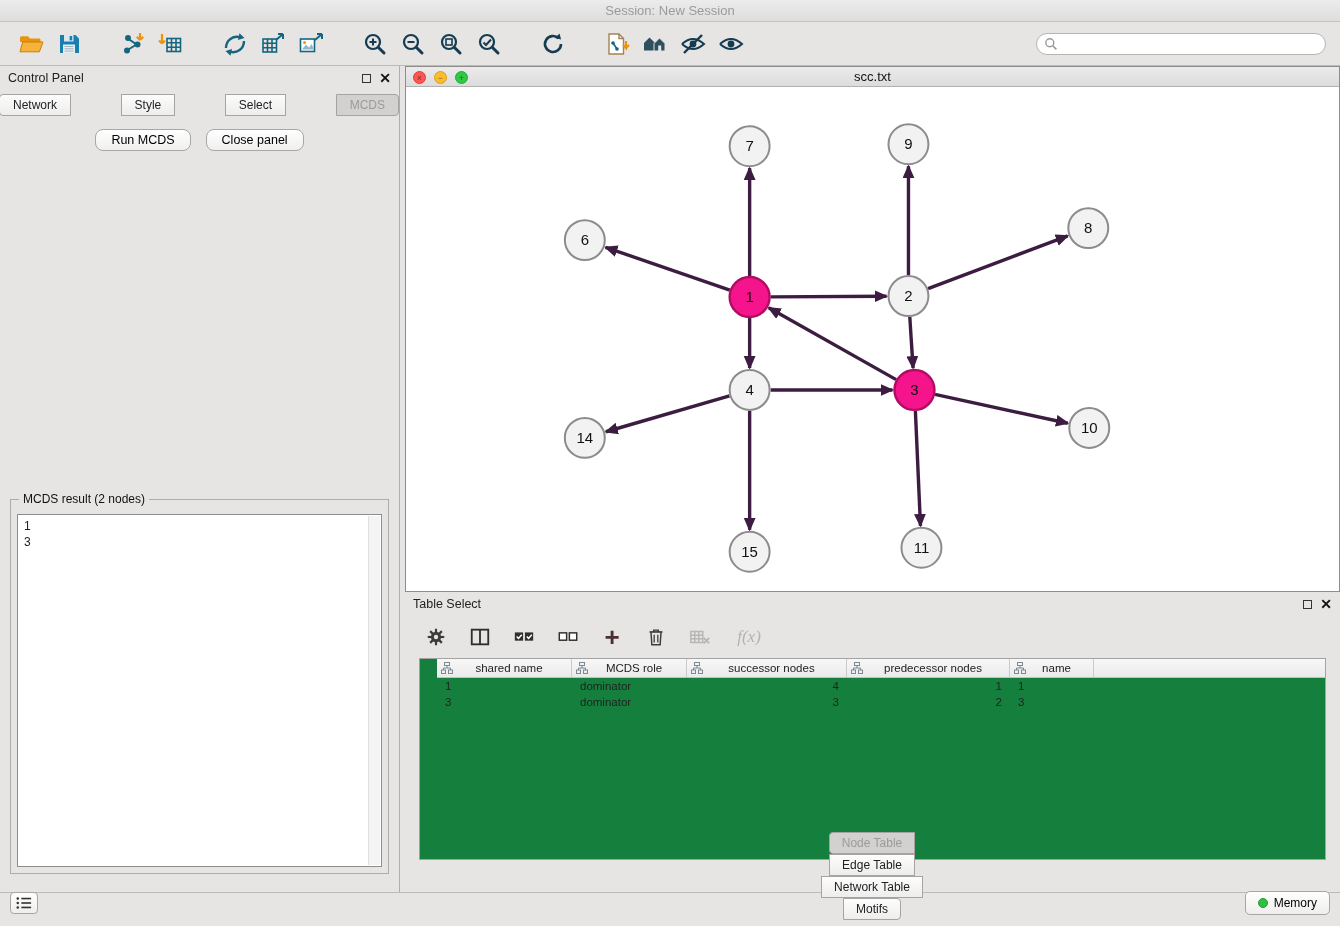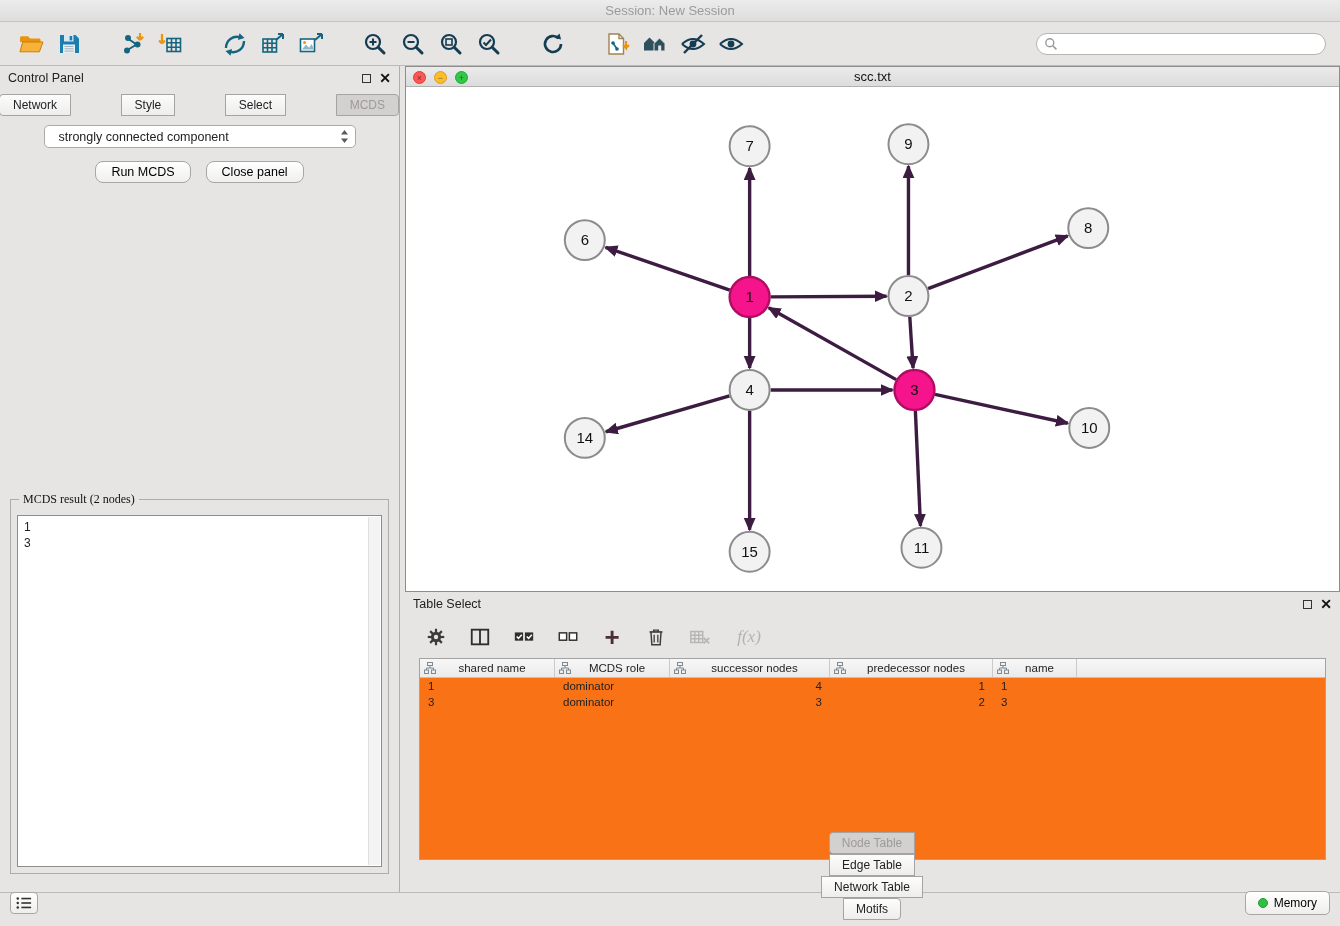--- a/index.html
+++ b/index.html
@@ -38,21 +38,21 @@
   .cp-tab:first-child { border-radius:4px 0 0 4px; }
   .cp-tab:last-child { border-radius:0 4px 4px 0; }
   .cp-tab.active { background:#d3d1cf; color:#9d9b99; }
   .opt-label { text-align:center; margin-top:24px; font-size:12.5px; }
   .dropdown { width:312px; height:23px; margin:9px auto 0 auto; background:#fff; border:1px solid #adaba9; border-radius:5px;
               display:flex; align-items:center; padding:0 6px 0 14px; font-size:12.5px; cursor:pointer; }
   .dropdown .dd-label { flex:1; }
   .btn-row { display:flex; justify-content:center; gap:15px; margin-top:13px; }
   .pushbtn { background:linear-gradient(#ffffff,#f0efee); border:1px solid #a9a7a5; border-radius:8px; padding:3px 15px; font-size:12.5px; font-family:"Liberation Sans",sans-serif; cursor:pointer; }
   .result-fieldset { position:absolute; left:10px; right:10px; top:426px; bottom:18px; border:1px solid #aeacaa; padding:4px; }
-  .result-fieldset legend { font-size:12px; padding:0 4px; margin-left:4px; color:#111;font-family:Liberation Serif, serif; }
+  .result-fieldset legend { font-size:12px; padding:0 4px; margin-left:4px; color:#111; }
   .result-area { position:absolute; inset:8px 6px 6px 6px; background:#fff; border:1px solid #8f8d8b; padding:3px 6px; font-size:12px; line-height:16px; overflow:hidden; }
   .result-track { position:absolute; top:1px; bottom:1px; right:1px; width:12px; background:#f4f4f4; border-left:1px solid #e0e0e0; }
 
   
   .network-window { height:526px; border:1px solid #8f8d8b; display:flex; flex-direction:column; background:#fff; }
   .net-titlebar { height:20px; background:linear-gradient(#ebebeb,#dcdcdc); border-bottom:1px solid #b3b1af; position:relative; display:flex; align-items:center; justify-content:center; }
   .traffic { position:absolute; left:7px; top:3.5px; display:flex; gap:8px; }
   .light { width:13px; height:13px; border-radius:50%; font-size:9px; line-height:12px; text-align:center; color:rgba(0,0,0,.5); cursor:pointer; }
   .light.red { background:#fc5753; border:1px solid #dd3c38; }
   .light.yellow { background:#fdbc2e; border:1px solid #de9f15; }
@@ -61,21 +61,21 @@
   .net-canvas { flex:1; position:relative; background:#fff; }
   .net-canvas svg { position:absolute; inset:0; width:100%; height:100%; }
 
   
   .table-panel { flex:1; background:#e7e5e3; display:flex; flex-direction:column; }
   .tp-toolbar { height:42px; display:flex; align-items:center; gap:18px; padding-left:18px; }
   .tp-toolbar .ibtn { background:none; border:none; display:flex; align-items:center; justify-content:center; width:26px; height:26px; cursor:pointer; }
   .tp-toolbar svg { width:22px; height:22px; }
   .plus-glyph { font-size:26px; font-weight:bold; color:#4a2f33; line-height:22px; }
   .fx-glyph { font-family:"Liberation Serif", serif; font-style:italic; color:#b3b3b3; font-size:17px; }
-  .tp-table { flex:1; margin:0 14px; border:1px solid #a5a3a1; background:#f97316; display:flex; flex-direction:column; overflow:hidden; }
+  .tp-table { flex:1; margin:0 14px; border:1px solid #a5a3a1; background:#15803d; display:flex; flex-direction:column; overflow:hidden;padding-left:17px; }
   .tp-head { display:flex; background:linear-gradient(#f7f7f7,#ebebeb); border-bottom:1px solid #c3c1bf; height:19px; }
   .tp-hcell { display:flex; align-items:center; border-right:1px solid #cccac8; font-size:11.5px; position:relative; padding-left:4px; }
   .tp-hcell .colicon { width:12px; height:12px; margin-right:2px; flex:0 0 auto; }
   .tp-hcell span { flex:1; text-align:center; padding-right:8px; }
   .tp-hfill { flex:1; }
   .tp-row { display:flex; height:16px; }
   .tp-cell { font-size:11.5px; line-height:16px; padding:0 8px; white-space:nowrap; overflow:hidden; }
   .tp-tabs { height:32px; display:flex; align-items:center; justify-content:center;flex-direction:column; }
   .tp-tab { border:1px solid #a6a4a2; background:linear-gradient(#fdfdfd,#eeedec); padding:3px 12px; font-size:12px; margin-left:-1px; cursor:pointer; }
   .tp-tab:first-child { border-radius:4px 0 0 4px; }
@@ -248,27 +248,20 @@
         <span class="float-box"></span>
         <span class="close-x">✕</span>
       </span>
     </div>
     <div class="cp-tabs" id="cp-tabs">
         <div class="cp-tab">Network</div>
         <div class="cp-tab">Style</div>
         <div class="cp-tab">Select</div>
         <div class="cp-tab active">MCDS</div>
       </div>
-    <div class="dropdown">
-      <span class="dd-label">strongly connected component</span>
-      <svg width="9" height="15" viewBox="0 0 9 15">
-        <path d="M4.5 1 L8 5.5 H1 Z" fill="#5a5a5a"></path>
-          <path d="M4.5 14 L1 9.5 H8 Z" fill="#5a5a5a"></path>
-      </svg>
-    </div>
     <div class="btn-row">
       <button class="pushbtn">Run MCDS</button>
       <button class="pushbtn">Close panel</button>
     </div>
     <fieldset class="result-fieldset">
       <legend>MCDS result (2 nodes)</legend>
       <div class="result-area" id="result-lines">
         <div class="result-track"></div>
       <div>1</div>
           <div>3</div>

